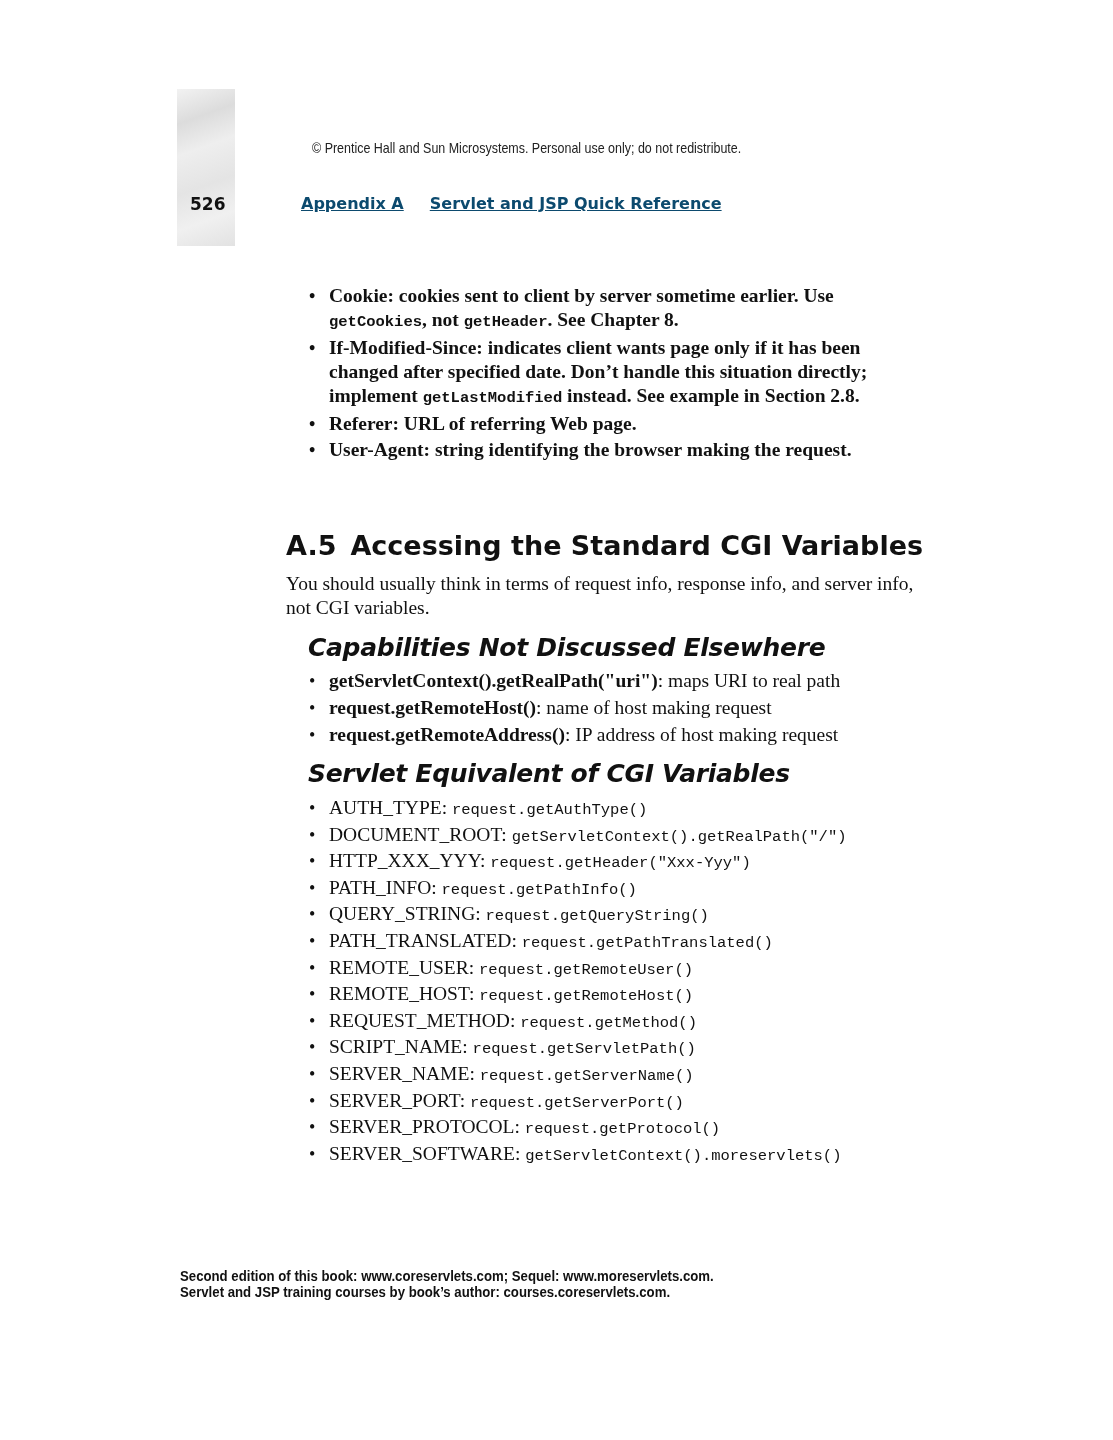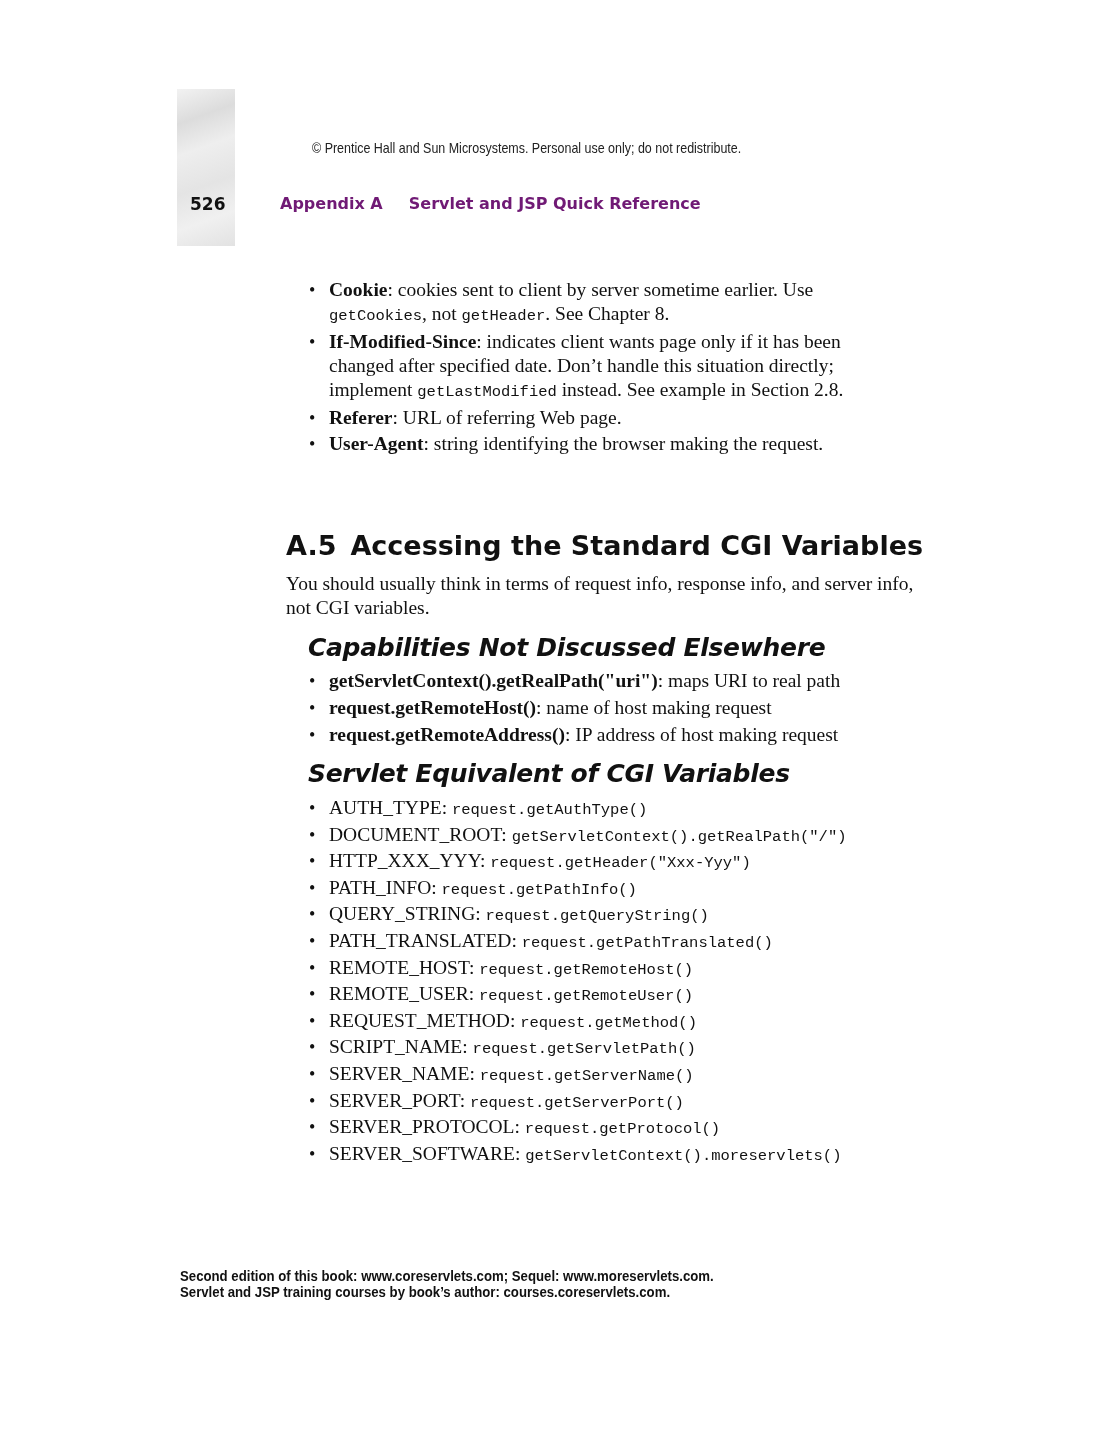--- a/index.html
+++ b/index.html
@@ -11,35 +11,36 @@
     .page-num {
       position: absolute; left: 190px; top: 194px;
       font-family: "DejaVu Sans", sans-serif; font-weight: bold; font-size: 17px; color: #111;
     }
     .copyright {
       position: absolute; left: 312px; top: 140px;
       font-family: "Liberation Sans", sans-serif; font-size: 14.5px; color: #222;
       transform: scaleX(0.86); transform-origin: left top; white-space: nowrap;
     }
     .running-head {
-      position: absolute; left: 280px; top: 194px;
-      font-family: "DejaVu Sans", sans-serif; font-weight: bold; font-size: 16px; color: #701a75;
+      position: absolute; left: 301px; top: 194px;
+      font-family: "DejaVu Sans", sans-serif; font-weight: bold; font-size: 16px; color: #0c4a6e;
       white-space: nowrap;
+      text-decoration: underline;
     }
     .running-head .chap { margin-right: 26px; }
     .body-text {
       font-family: "Liberation Serif", serif; font-size: 19.5px; line-height: 24px; color: #111;
     }
     .mono { font-family: "Liberation Mono", monospace; font-size: 15.5px; }
     ul.blist { list-style: none; margin: 0; padding: 0; position: absolute; }
     ul.blist li { position: relative; padding-left: 22px; }
     ul.blist li::before {
       content: "\2022"; position: absolute; left: 2px; top: 0; font-size: 18px;
     }
-    .headers-list { left: 307px; top: 278px; width: 600px; }
+    .headers-list { left: 307px; top: 284px; width: 600px; font-weight: bold; }
     .headers-list li { margin-bottom: 2px; }
     .section-title {
       position: absolute; left: 286px; top: 530px; white-space: nowrap;
       font-family: "DejaVu Sans", sans-serif; font-weight: bold; font-size: 27px; color: #111;
     }
     .section-title .num { margin-right: 14px; }
     .intro { position: absolute; left: 286px; top: 572px; width: 640px; }
     .subhead {
       position: absolute; white-space: nowrap;
       font-family: "DejaVu Sans", sans-serif; font-weight: bold; font-style: italic; font-size: 25px; color: #111;
@@ -87,22 +88,22 @@
 </ul>
 
 <div class="subhead sub2">Servlet Equivalent of CGI Variables</div>
 <ul class="blist cgi-list body-text">
   <li><span>AUTH_TYPE</span>: <span class="mono">request.getAuthType()</span></li>
   <li><span>DOCUMENT_ROOT</span>: <span class="mono">getServletContext().getRealPath("/")</span></li>
   <li><span>HTTP_XXX_YYY</span>: <span class="mono">request.getHeader("Xxx-Yyy")</span></li>
   <li><span>PATH_INFO</span>: <span class="mono">request.getPathInfo()</span></li>
   <li><span>QUERY_STRING</span>: <span class="mono">request.getQueryString()</span></li>
   <li><span>PATH_TRANSLATED</span>: <span class="mono">request.getPathTranslated()</span></li>
+  <li><span>REMOTE_USER</span>: <span class="mono">request.getRemoteUser()</span></li>
   <li><span>REMOTE_HOST</span>: <span class="mono">request.getRemoteHost()</span></li>
-  <li><span>REMOTE_USER</span>: <span class="mono">request.getRemoteUser()</span></li>
   <li><span>REQUEST_METHOD</span>: <span class="mono">request.getMethod()</span></li>
   <li><span>SCRIPT_NAME</span>: <span class="mono">request.getServletPath()</span></li>
   <li><span>SERVER_NAME</span>: <span class="mono">request.getServerName()</span></li>
   <li><span>SERVER_PORT</span>: <span class="mono">request.getServerPort()</span></li>
   <li><span>SERVER_PROTOCOL</span>: <span class="mono">request.getProtocol()</span></li>
   <li><span>SERVER_SOFTWARE</span>: <span class="mono">getServletContext().moreservlets()</span></li>
 </ul>
 
 <div class="footer">
   <div>Second edition of this book: www.coreservlets.com; Sequel: www.moreservlets.com.</div>

